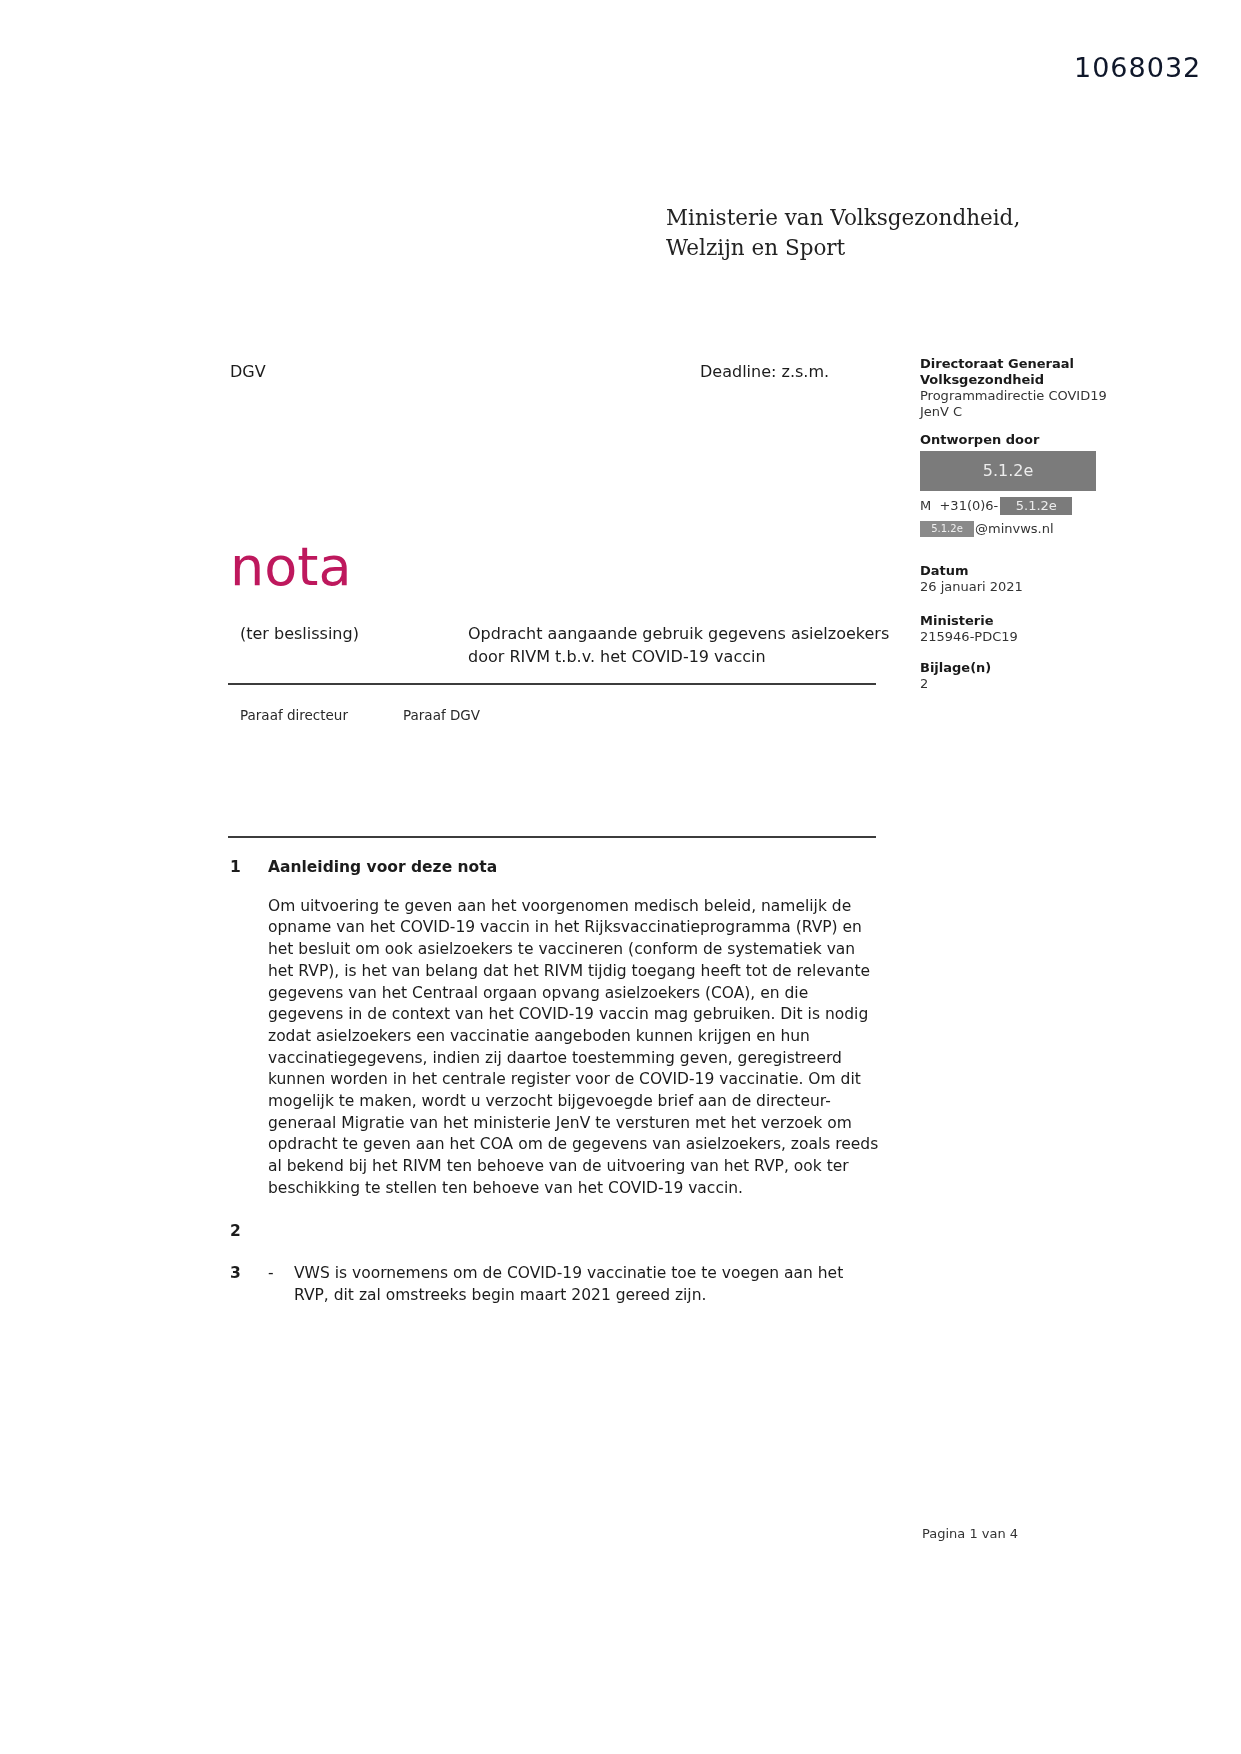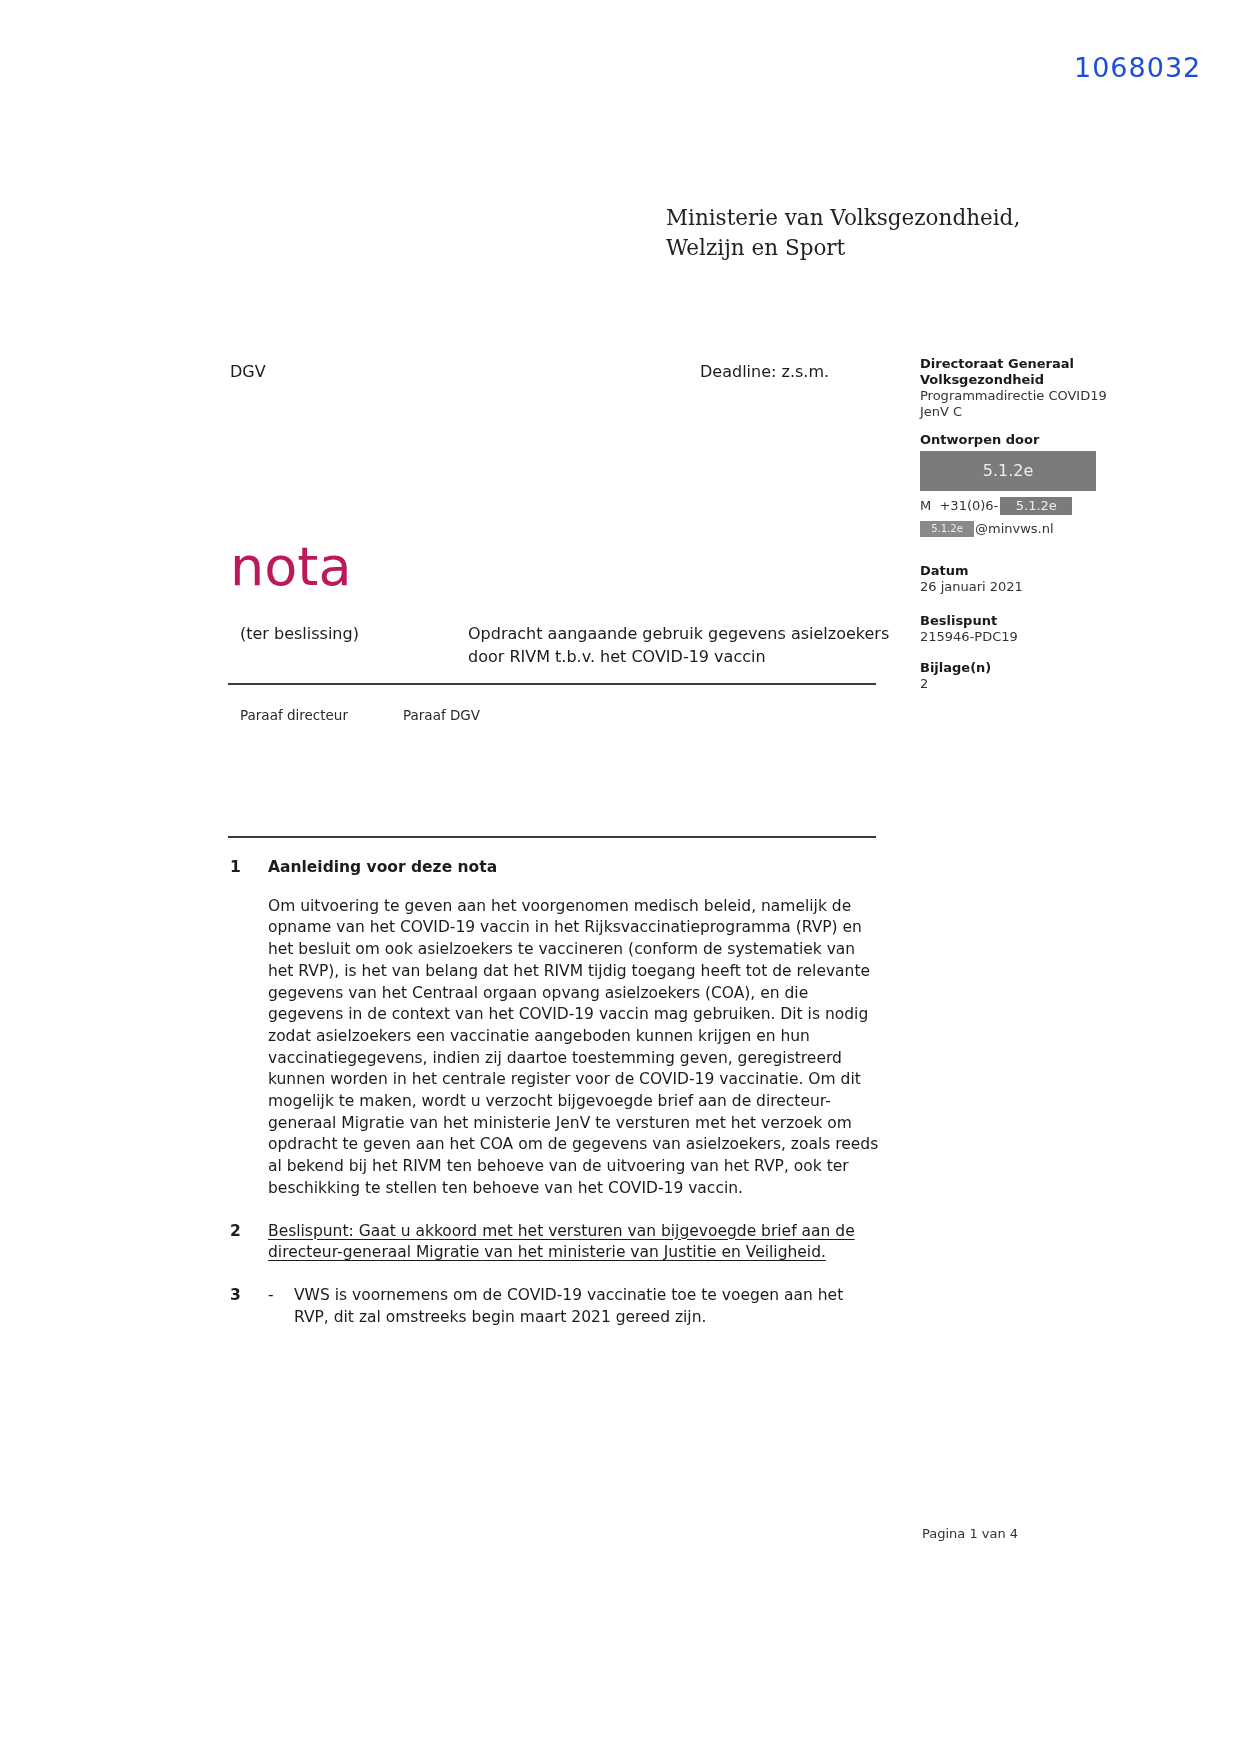--- a/index.html
+++ b/index.html
@@ -3,21 +3,21 @@
 <meta charset="utf-8">
 <style>
   html,body{margin:0;padding:0;}
   body{
     width:1241px;height:1754px;position:relative;background:#ffffff;
     font-family:"DejaVu Sans","Liberation Sans",sans-serif;color:#1c1c1c;
     overflow:hidden;
   }
   .abs{position:absolute;}
   
-  .doc-number{left:1074px;top:52px;font-size:27px;letter-spacing:1px;color:#1d4ed8;}
+  .doc-number{left:1074px;top:52px;font-size:27px;letter-spacing:1px;color:#0f172a;}
   .ministry{left:666px;top:203px;font-family:"DejaVu Serif","Liberation Serif",serif;
     font-size:21.5px;line-height:30px;white-space:pre-line;color:#222;}
   .dept-code{left:230px;top:362px;font-size:16px;}
   .deadline{left:700px;top:362px;font-size:16px;}
   
   .sidebar{left:920px;top:356px;width:215px;font-size:13px;line-height:16px;color:#333;}
   .sidebar .b{font-weight:bold;color:#1a1a1a;}
   .pre{white-space:pre-line;}
   .mt12{margin-top:12px;}
   .mt26{margin-top:26px;}
@@ -92,21 +92,21 @@
   <div class="contact-row">
     <span class="redact-sm">
       <span>5.1.2e</span>
     </span>
     <span>@minvws.nl</span>
   </div>
 
   <div class="b mt26">Datum</div>
   <div>26 januari 2021</div>
 
-  <div class="b mt18">Beslispunt</div>
+  <div class="b mt18">Ministerie</div>
   <div>215946-PDC19</div>
 
   <div class="b mt15">Bijlage(n)</div>
   <div>2</div>
 </div>
 
 <div class="abs nota-title">nota</div>
 <div class="abs decision-note">(ter beslissing)</div>
 <div class="abs subject">Opdracht aangaande gebruik gegevens asielzoekers
 door RIVM t.b.v. het COVID-19 vaccin</div>
@@ -135,22 +135,20 @@
 generaal Migratie van het ministerie JenV te versturen met het verzoek om
 opdracht te geven aan het COA om de gegevens van asielzoekers, zoals reeds
 al bekend bij het RIVM ten behoeve van de uitvoering van het RVP, ook ter
 beschikking te stellen ten behoeve van het COVID-19 vaccin.</div>
     </div>
   </div>
 
   <div class="section">
     <div class="sec-num">2</div>
     <div>
-      <div class="underlined">Beslispunt: Gaat u akkoord met het versturen van bijgevoegde brief aan de
-directeur-generaal Migratie van het ministerie van Justitie en Veiligheid.</div>
     </div>
   </div>
 
   <div class="section">
     <div class="sec-num">3</div>
     <div>
       <div class="bullet-row">
         <span class="bullet-marker">-</span>
         <span class="bullet-text">VWS is voornemens om de COVID-19 vaccinatie toe te voegen aan het
 RVP, dit zal omstreeks begin maart 2021 gereed zijn.</span>

